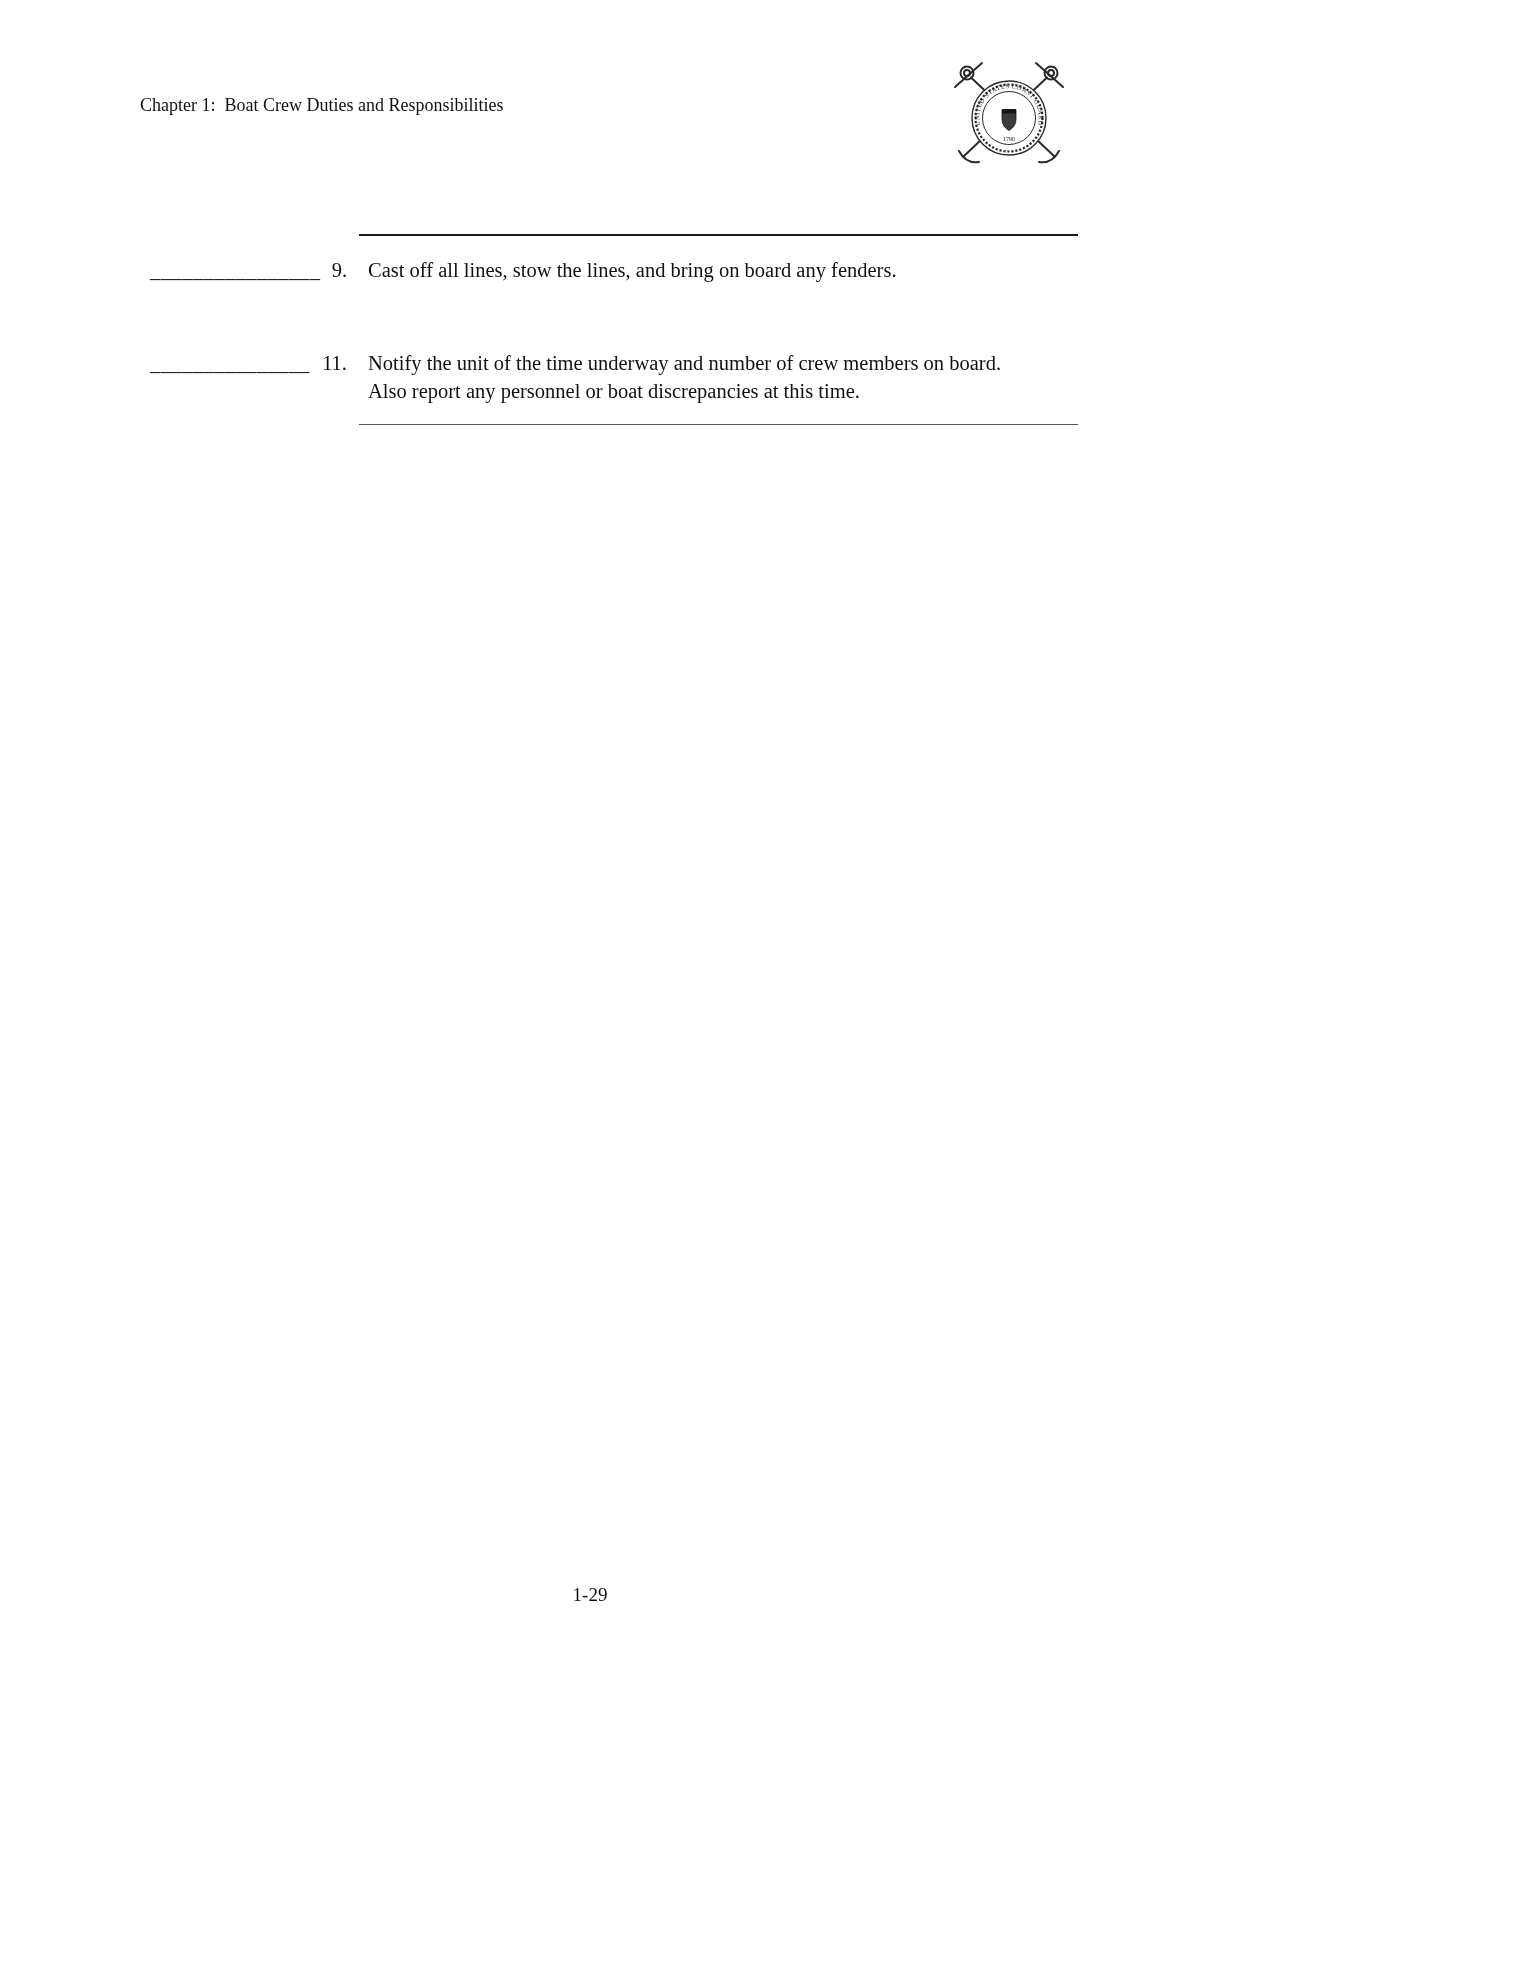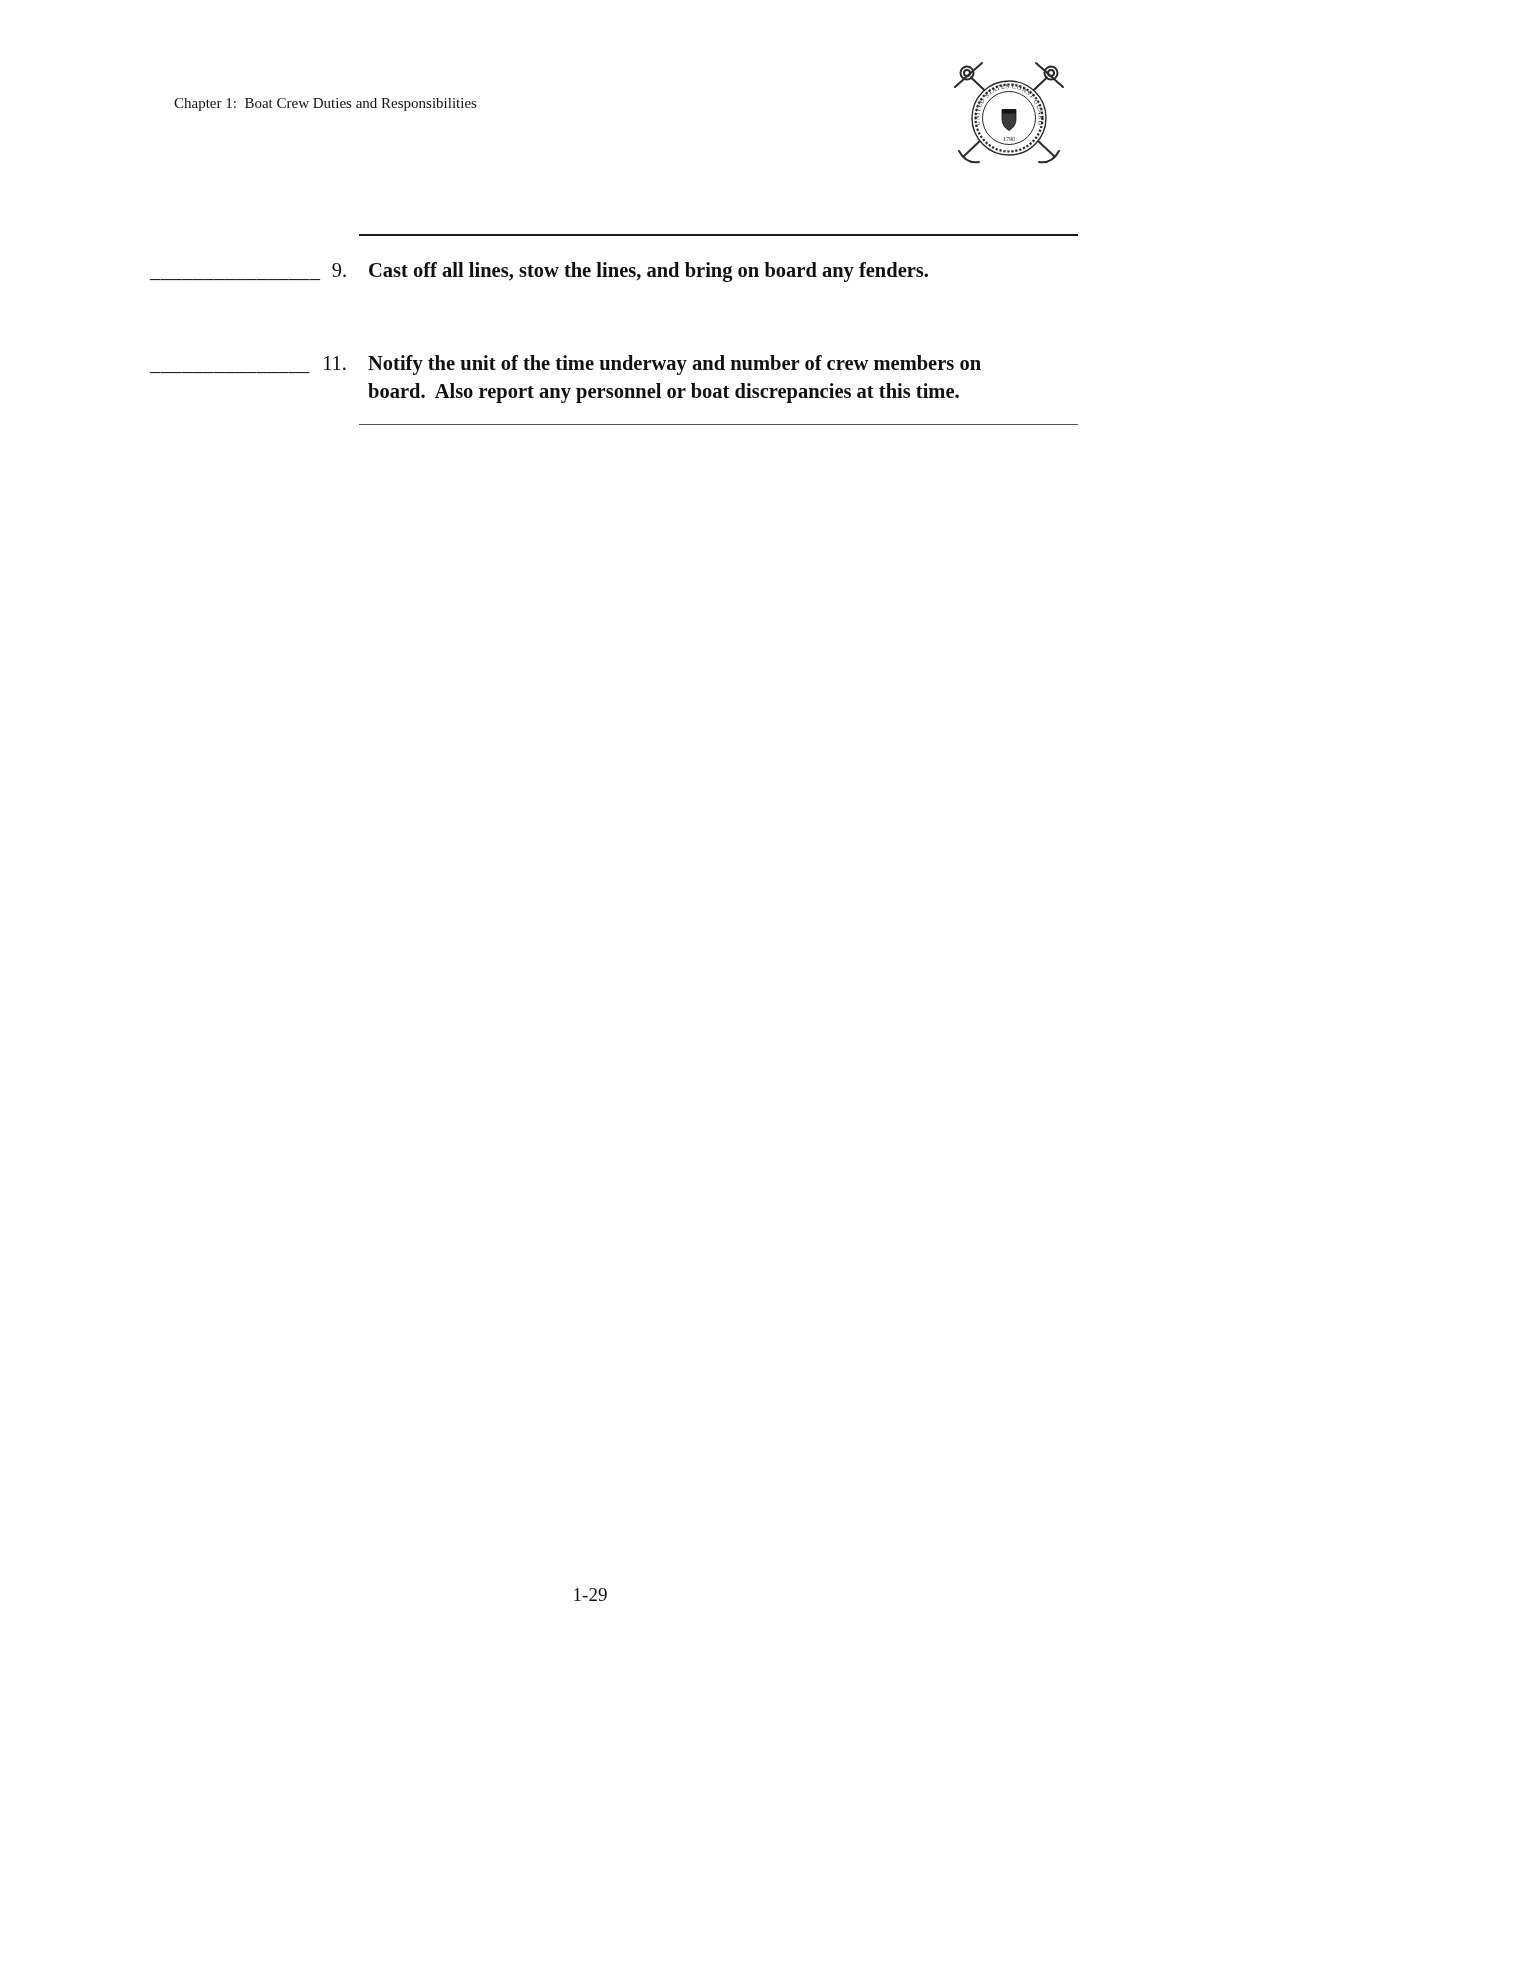--- a/index.html
+++ b/index.html
@@ -7,23 +7,22 @@
   body {
     position: relative;
     background: #ffffff;
     font-family: "Liberation Serif", "DejaVu Serif", serif;
     color: #111111;
   }
   .chapter-header {
     position: absolute;
     left: 140px;
     top: 95px;
-    font-size: 15px;
+    font-size: 18px;
     white-space: pre-wrap;
-    margin-left: 34px;
   }
   .logo {
     position: absolute;
     left: 942px;
     top: 56px;
     width: 134px;
     height: 120px;
   }
   .rule-top {
     position: absolute;
@@ -64,21 +63,20 @@
     top: 0;
     width: 49px;
     text-align: right;
   }
   .item-text {
     position: absolute;
     left: 368px;
     top: 0;
     width: 675px;
     white-space: pre-wrap;
-    font-weight: bold;
   }
   .page-number {
     position: absolute;
     left: 540px;
     top: 1584px;
     width: 100px;
     text-align: center;
     font-size: 19px;
   }
 </style>

